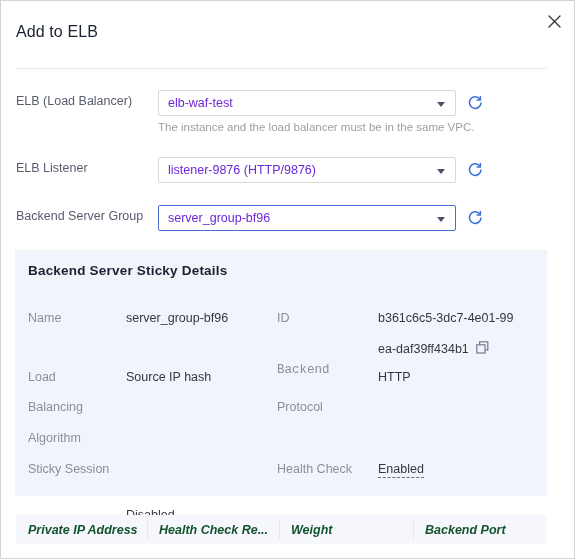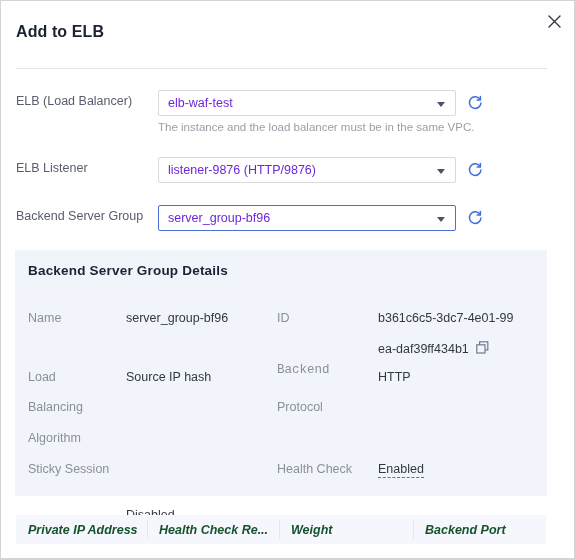--- a/index.html
+++ b/index.html
@@ -37,21 +37,21 @@
     justify-content: center;
     cursor: pointer;
   }
   .close-btn svg { display: block; }
 
   .dialog-title {
     position: absolute;
     left: 15px;
     top: 22px;
     font-size: 16px;
-    font-weight: bold;
+    font-weight: normal;
     color: #1a2233;
     letter-spacing: 0.1px;
   }
 
   .header-divider {
     position: absolute;
     left: 15px;
     top: 67px;
     width: 531px;
     height: 1px;
@@ -241,21 +241,21 @@
     </div>
     <div class="refresh-btn">
       <svg width="18" height="18" viewBox="0 0 18 18" aria-hidden="true">
         <path d="M14.2 5.6 A5.8 5.8 0 1 0 15 9" stroke="#3f6fd8" stroke-width="1.5" fill="none" stroke-linecap="round"></path>
         <path d="M14.4 2.6 L14.4 6.1 L11.1 6.1" stroke="#3f6fd8" stroke-width="1.5" fill="none" stroke-linecap="round" stroke-linejoin="round"></path>
       </svg>
     </div>
   </div>
 
   <div class="details-panel">
-    <div class="details-title">Backend Server Group Details</div>
+    <div class="details-title">Backend Server Sticky Details</div>
 
     <div class="detail-label" style="left:13px; top:61px;">Name</div>
     <div class="detail-value" style="left:111px; top:61px;">server_group-bf96</div>
 
     <div class="detail-label" style="left:262px; top:61px;">ID</div>
     <div class="detail-value" style="left:363px; top:61px;">b361c6c5-3dc7-4e01-99</div>
     <div class="detail-value" style="left:363px; top:92px;">ea-daf39ff434b1</div>
     <div class="copy-icon" style="left:461px; top:91px;">
       <svg width="13" height="13" viewBox="0 0 13 13" aria-hidden="true">
         <rect x="3.6" y="0.8" width="8.2" height="8.2" fill="none" stroke="#6e7a93" stroke-width="1.2"></rect>

